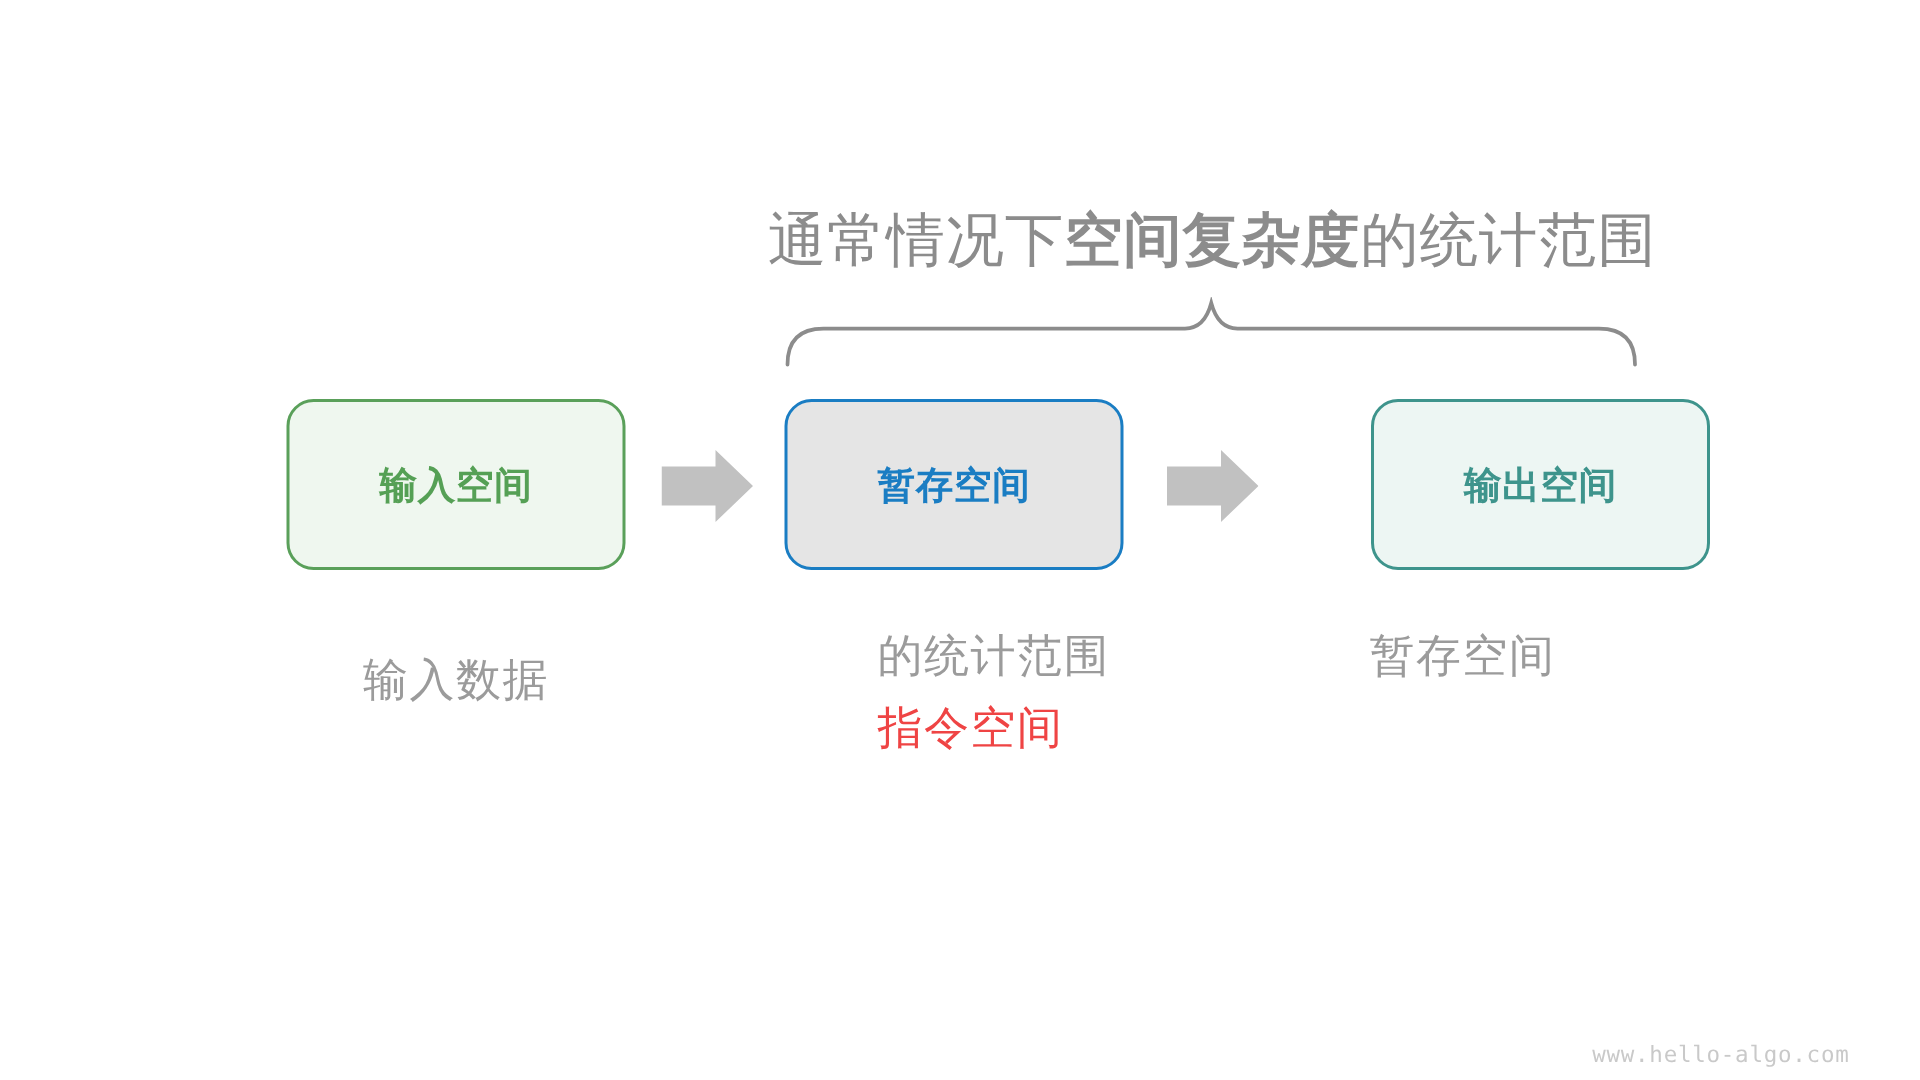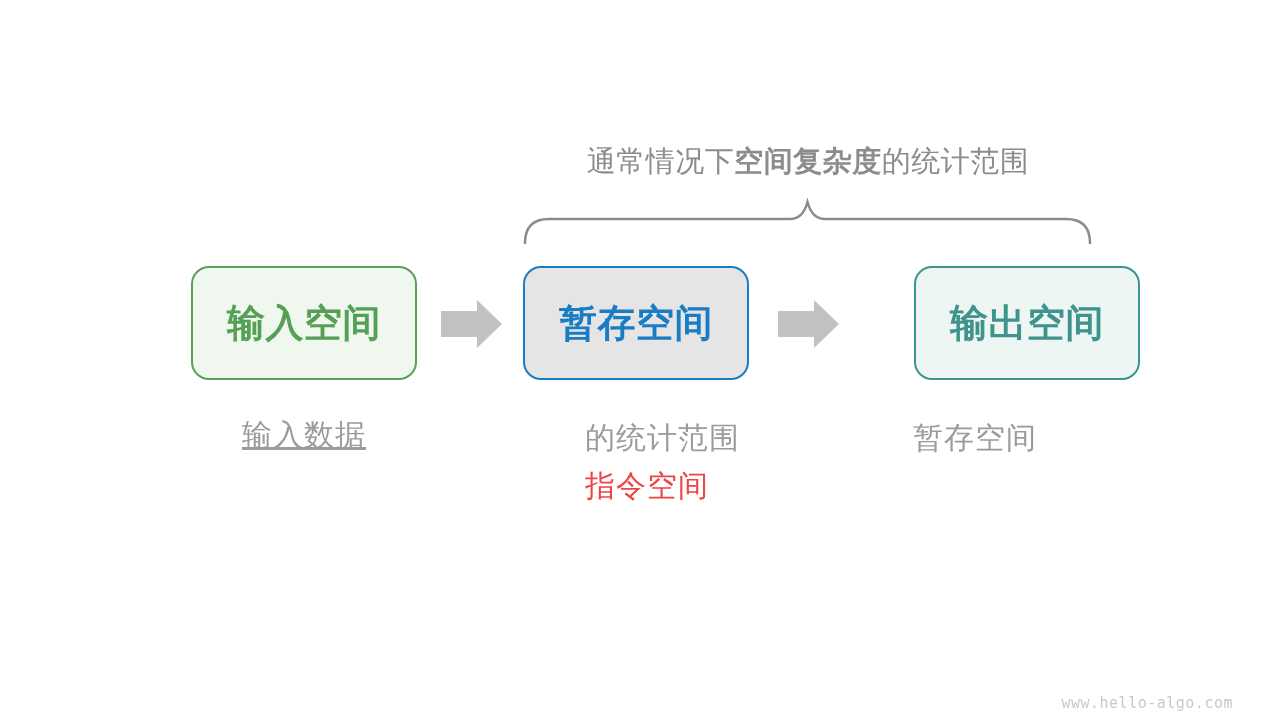--- a/index.html
+++ b/index.html
@@ -9,21 +9,21 @@
     background: #ffffff;
     position: relative;
     overflow: hidden;
   }
   .canvas { position: absolute; inset: 0; }
 
   .diagram-title {
     position: absolute;
     left: 408px; top: 144px; width: 800px;
     text-align: center;
-    font-size: 29px;
+    font-size: 39px;
     letter-spacing: 0.5px;
     line-height: 34px;
     font-weight: 400;
   }
   .diagram-title b { font-weight: 700; }
 
   .brace-svg {
     position: absolute;
     left: 520px; top: 198px;
     width: 575px; height: 50px;
@@ -31,21 +31,21 @@
 
   .space-box {
     position: absolute;
     top: 266px;
     width: 226px; height: 114px;
     border: 2.5px solid;
     border-radius: 18px;
     display: flex;
     align-items: center;
     justify-content: center;
-    font-size: 38px;
+    font-size: 25px;
     font-weight: 700;
     letter-spacing: 0.5px;
   }
   .box-input  { left: 191px; }
   .box-temp   { left: 523px; }
   .box-output { left: 914px; }
 
   .arrow-svg {
     position: absolute;
     top: 300px;
@@ -54,21 +54,21 @@
   .arrow-1 { left: 441px; }
   .arrow-2 { left: 778px; }
 
   .caption {
     position: absolute;
     font-size: 30px;
     letter-spacing: 1px;
     line-height: 30px;
     white-space: nowrap;
   }
-  .caption-input  { left: 191px; top: 420px; width: 226px; text-align: center; text-decoration: underline; }
+  .caption-input  { left: 191px; top: 439px; width: 226px; text-align: center; }
   .caption-output { left: 862px; top: 423px; width: 226px; text-align: center; }
   .caption-temp-col { position: absolute; left: 585px; top: 423px; }
   .caption-temp-col .temp-line {
     font-size: 30px;
     letter-spacing: 1px;
     line-height: 30px;
     margin-bottom: 18px;
     white-space: nowrap;
   }
 

